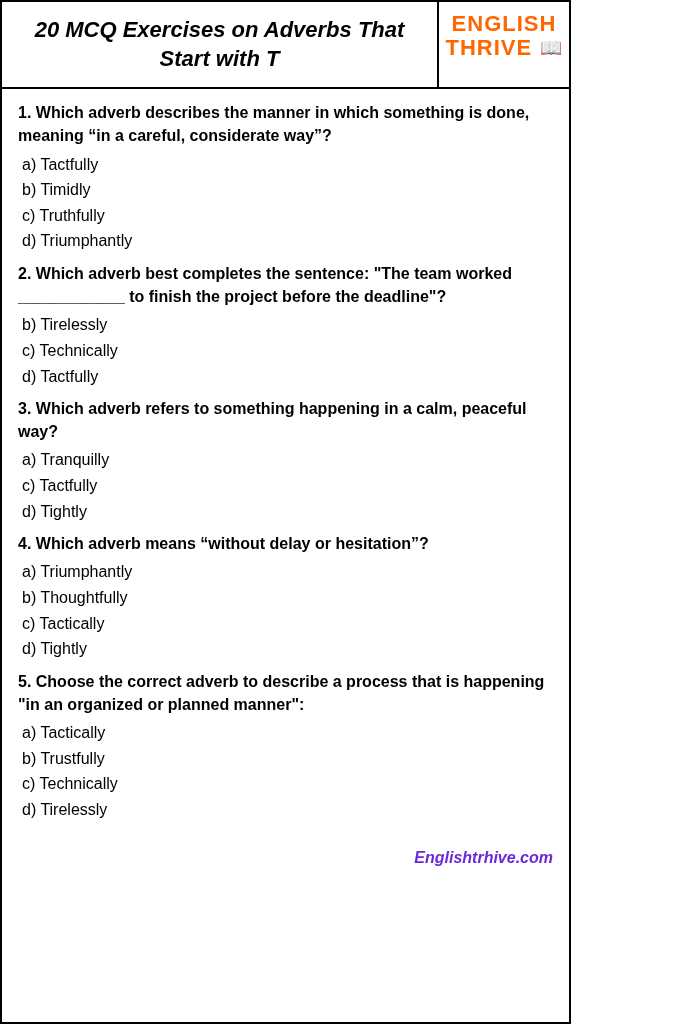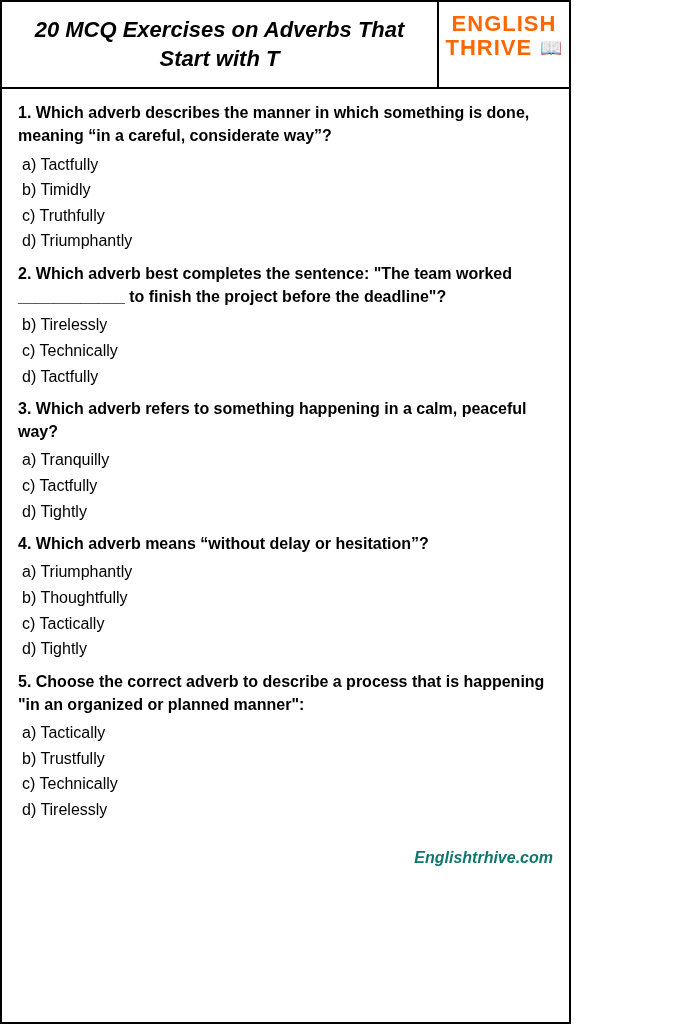--- a/index.html
+++ b/index.html
@@ -99,21 +99,21 @@
       color: #000000;
       padding-left: 4px;
     }
 
     .footer {
       text-align: right;
       padding: 6px 16px 10px 16px;
       font-size: 16px;
       font-weight: 700;
       font-style: italic;
-      color: #0f766e;
+      color: #6d28d9;
     }
   </style>
 </head>
 <body>
 
 <div class="page-container">
 
   <div class="header">
     <div class="header-title-area">
       <div class="header-title">20 MCQ Exercises on Adverbs That Start with T</div>

